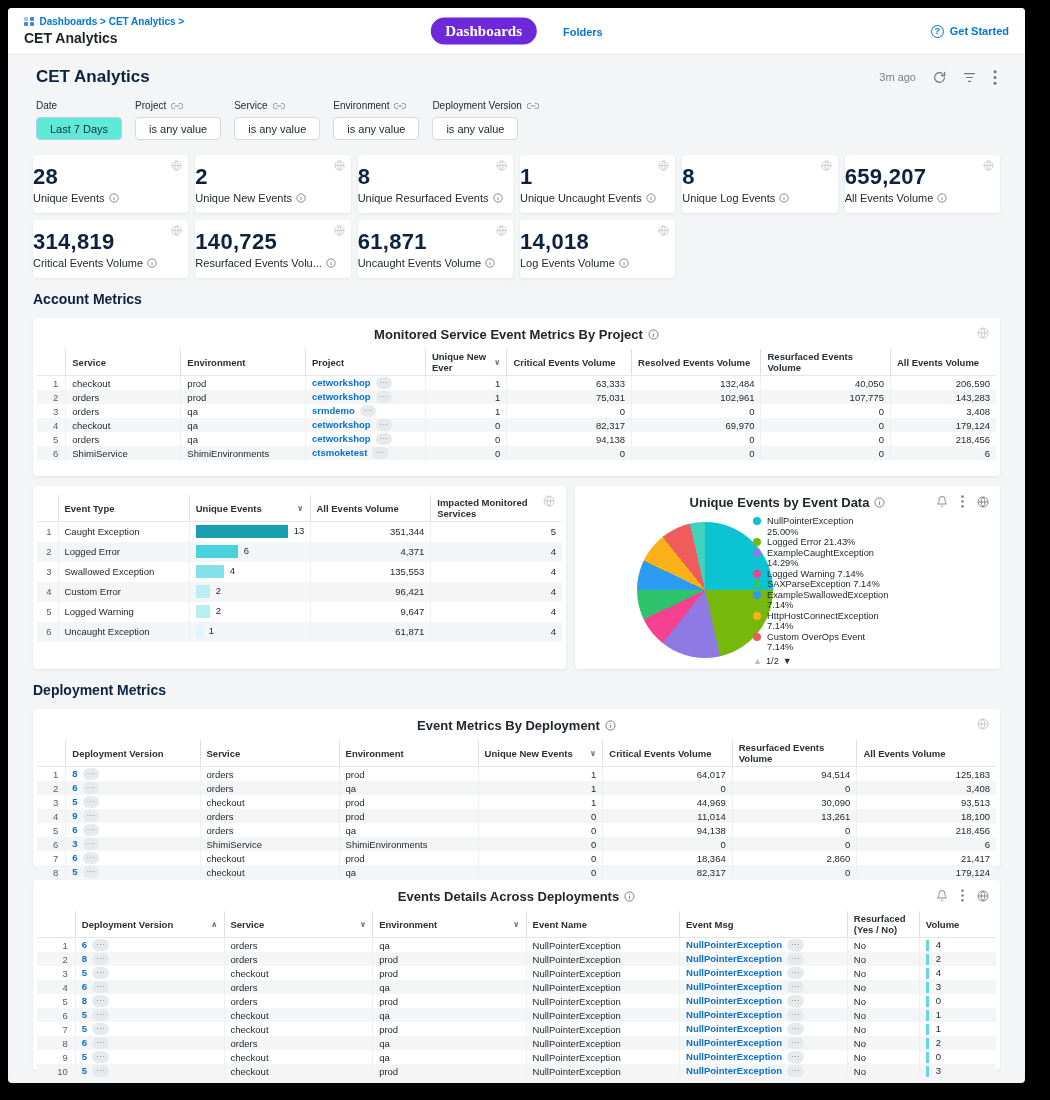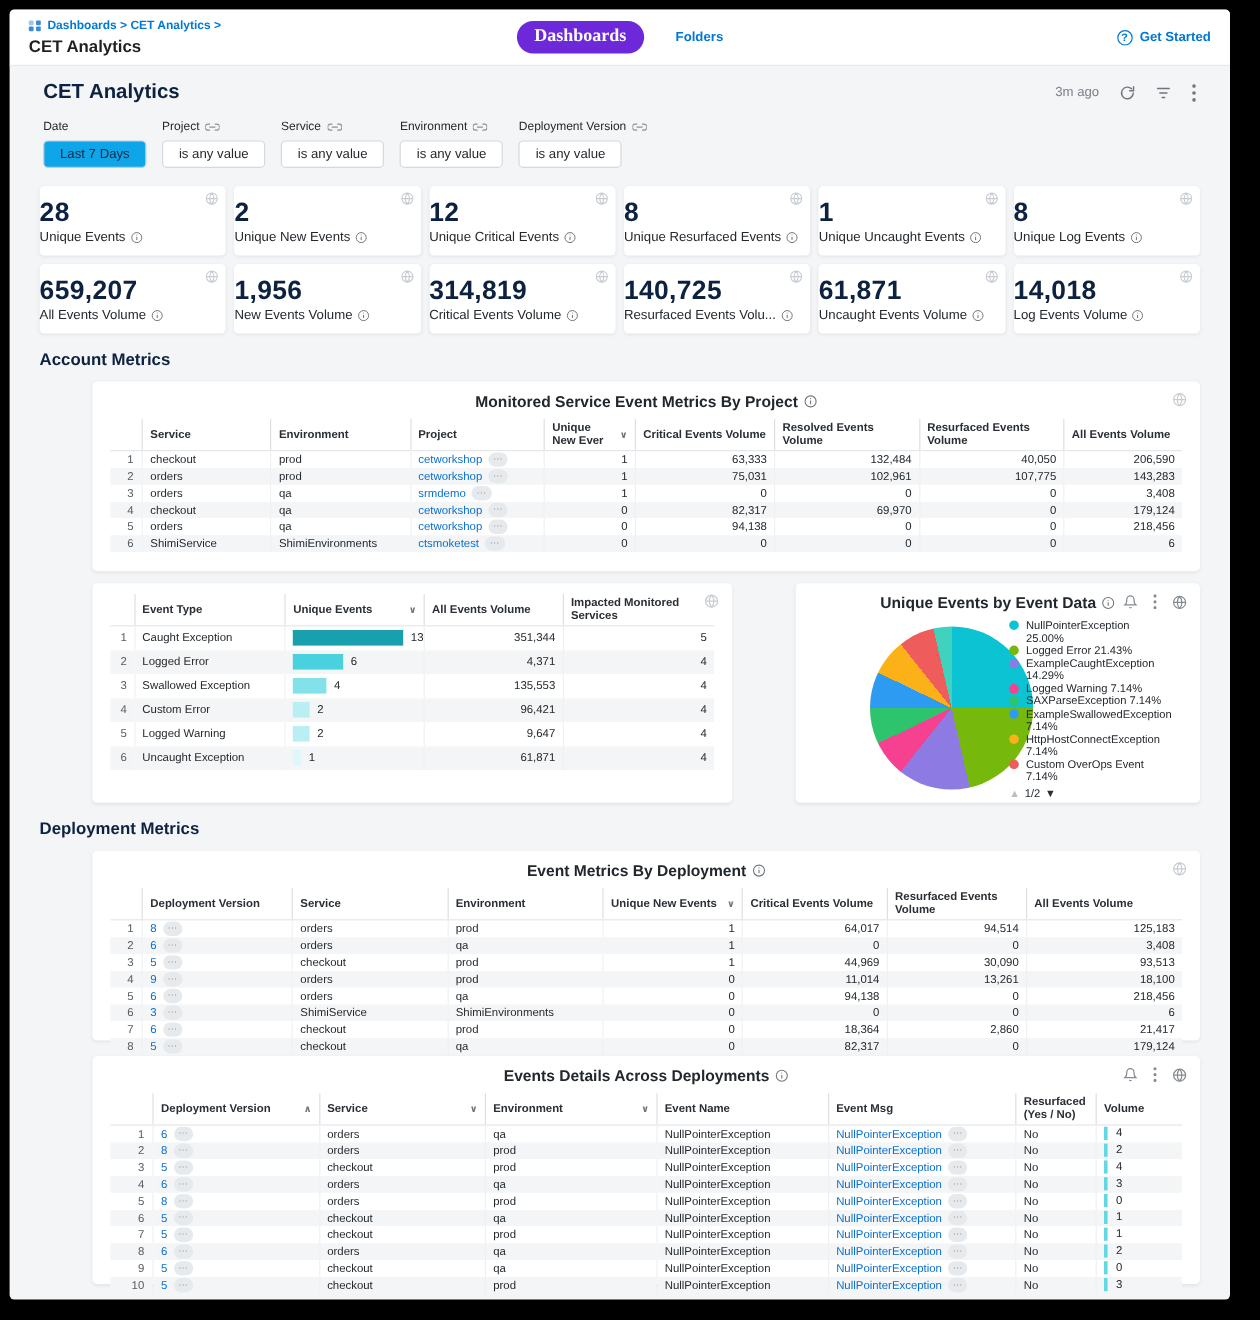--- a/index.html
+++ b/index.html
@@ -26,43 +26,43 @@
   .panel-head { display:flex; align-items:center; justify-content:space-between; padding:2px 3px 0; }
   .panel-title { font-size:17px; font-weight:600; color:#0e2240; }
   .panel-actions { display:flex; align-items:center; gap:17px; }
   .updated { font-size:11px; color:#7b8289; }
   .icon-btn { display:inline-flex; align-items:center; cursor:pointer; }
 
   
   .filters { display:flex; gap:13px; margin-top:13px; padding-left:3px; }
   .flabel { display:flex; align-items:center; gap:5px; font-size:10px; color:#24292e; }
   .fbtn { margin-top:6px; height:23px; border:1px solid #d5d8dd; background:#fff; border-radius:4px; padding:0 13px; font-size:11px; color:#24292e; font-weight:500; font-family:inherit; cursor:pointer; display:block; }
-  .fbtn.active { background:#0ea5e9; border-color:#b9cfe9; color:#122a47; }
+  .fbtn.active { background:#5eead4; border-color:#b9cfe9; color:#122a47; }
 
   
   .cards { margin-top:15px; display:grid; grid-template-columns:repeat(6,1fr); gap:7px; }
   .mcard { position:relative; height:58px; background:#fff; border-radius:4px; box-shadow:0 1px 3px rgba(40,41,61,.08); display:flex; flex-direction:column; align-items:flex-start; justify-content:center; gap:2px; }
   .mval { font-size:22px; font-weight:600; color:#0d2240; letter-spacing:.3px; }
   .mlab { font-size:11px; color:#24292e; display:flex; align-items:center; gap:4px; white-space:nowrap; }
   .card-globe { position:absolute; top:5px; right:6px; }
 
   .sec-head { font-size:14px; font-weight:bold; color:#0d2240; margin:13px 0 11px; }
 
   
-  .card { position:relative; background:#fff; border-radius:4px; box-shadow:0 1px 3px rgba(40,41,61,.08); padding:9px 15px 0;margin-left:44px; }
+  .card { position:relative; background:#fff; border-radius:4px; box-shadow:0 1px 3px rgba(40,41,61,.08); padding:9px 4px 0; }
   .card-title { display:flex; justify-content:center; align-items:center; gap:5px; font-size:13px; font-weight:600; color:#22272d; margin-bottom:7px; }
   .card-icons { position:absolute; top:9px; right:11px; display:flex; align-items:center; gap:13px; }
   table { width:100%; border-collapse:collapse; table-layout:fixed; font-size:9.5px; color:#24292e; }
   th { text-align:left; font-weight:bold; color:#2a2f35; padding:2px 6px; height:15px; border-left:1px solid #dcdfe3; border-bottom:1px solid #e4e6e9; white-space:pre-line; vertical-align:middle; cursor:pointer; }
   th.idx { border-left:none; }
   td { padding:1px 6px; height:13px; border-left:1px solid #eef0f2; white-space:nowrap; overflow:hidden; }
   td.idx { border-left:none; text-align:right; color:#565d64; padding-right:7px; }
   tbody tr:nth-child(even) { background:#f4f5f6; }
   .r { text-align:right; }
-  td a { color:#0a6fd0; text-decoration:none; font-weight:400; cursor:pointer; }
+  td a { color:#0a6fd0; text-decoration:none; font-weight:700; cursor:pointer; }
   .pill { display:inline-block; background:#e7eaec; border-radius:6px; color:#8d959d; font-size:8px; line-height:9px; padding:1px 4px 2px; margin-left:5px; vertical-align:1px; letter-spacing:.5px; cursor:pointer; }
   .hcell { display:flex; justify-content:space-between; align-items:center; width:100%; }
   .sort { color:#6f767e; font-size:8px; margin-left:6px; }
   .tall td { height:20px; padding:2px 6px; }
   .hbar { display:inline-block; height:13px; vertical-align:middle; margin-right:6px; }
   .vbar { display:inline-block; width:3px; height:11px; background:#62d8e5; margin-right:7px; vertical-align:middle; }
 
   .row2 { display:flex; gap:9px; margin-top:10px; }
 
   
@@ -224,118 +224,80 @@
             </span>
           </div>
         </div>
         <div class="mcard">
           <span class="card-globe icon-btn">
             <svg width="11" height="11" viewBox="0 0 24 24" fill="none" stroke="#c7ccd2" stroke-width="2">
               <circle cx="12" cy="12" r="10"></circle>
               <path d="M2 12h20M12 2a15 15 0 0 1 0 20M12 2a15 15 0 0 0 0 20"></path>
             </svg>
           </span>
-          <div class="mval">12</div>
+          <div class="mval">8</div>
           <div class="mlab">
-            <span>Unique Critical Events</span>
+            <span>Unique Resurfaced Events</span>
             <span class="icon-btn">
               <svg width="10" height="10" viewBox="0 0 24 24" fill="none" stroke="#6f767e" stroke-width="2">
                 <circle cx="12" cy="12" r="10"></circle>
                 <line x1="12" y1="10.5" x2="12" y2="17"></line>
                 <circle cx="12" cy="7" r="1" fill="#6f767e" stroke="none"></circle>
               </svg>
             </span>
           </div>
         </div>
         <div class="mcard">
           <span class="card-globe icon-btn">
             <svg width="11" height="11" viewBox="0 0 24 24" fill="none" stroke="#c7ccd2" stroke-width="2">
               <circle cx="12" cy="12" r="10"></circle>
               <path d="M2 12h20M12 2a15 15 0 0 1 0 20M12 2a15 15 0 0 0 0 20"></path>
             </svg>
           </span>
-          <div class="mval">8</div>
+          <div class="mval">1</div>
           <div class="mlab">
-            <span>Unique Resurfaced Events</span>
+            <span>Unique Uncaught Events</span>
             <span class="icon-btn">
               <svg width="10" height="10" viewBox="0 0 24 24" fill="none" stroke="#6f767e" stroke-width="2">
                 <circle cx="12" cy="12" r="10"></circle>
                 <line x1="12" y1="10.5" x2="12" y2="17"></line>
                 <circle cx="12" cy="7" r="1" fill="#6f767e" stroke="none"></circle>
               </svg>
             </span>
           </div>
         </div>
         <div class="mcard">
           <span class="card-globe icon-btn">
             <svg width="11" height="11" viewBox="0 0 24 24" fill="none" stroke="#c7ccd2" stroke-width="2">
               <circle cx="12" cy="12" r="10"></circle>
               <path d="M2 12h20M12 2a15 15 0 0 1 0 20M12 2a15 15 0 0 0 0 20"></path>
             </svg>
           </span>
-          <div class="mval">1</div>
+          <div class="mval">8</div>
           <div class="mlab">
-            <span>Unique Uncaught Events</span>
+            <span>Unique Log Events</span>
             <span class="icon-btn">
               <svg width="10" height="10" viewBox="0 0 24 24" fill="none" stroke="#6f767e" stroke-width="2">
                 <circle cx="12" cy="12" r="10"></circle>
                 <line x1="12" y1="10.5" x2="12" y2="17"></line>
                 <circle cx="12" cy="7" r="1" fill="#6f767e" stroke="none"></circle>
               </svg>
             </span>
           </div>
         </div>
         <div class="mcard">
           <span class="card-globe icon-btn">
             <svg width="11" height="11" viewBox="0 0 24 24" fill="none" stroke="#c7ccd2" stroke-width="2">
               <circle cx="12" cy="12" r="10"></circle>
               <path d="M2 12h20M12 2a15 15 0 0 1 0 20M12 2a15 15 0 0 0 0 20"></path>
             </svg>
           </span>
-          <div class="mval">8</div>
-          <div class="mlab">
-            <span>Unique Log Events</span>
-            <span class="icon-btn">
-              <svg width="10" height="10" viewBox="0 0 24 24" fill="none" stroke="#6f767e" stroke-width="2">
-                <circle cx="12" cy="12" r="10"></circle>
-                <line x1="12" y1="10.5" x2="12" y2="17"></line>
-                <circle cx="12" cy="7" r="1" fill="#6f767e" stroke="none"></circle>
-              </svg>
-            </span>
-          </div>
-        </div>
-        <div class="mcard">
-          <span class="card-globe icon-btn">
-            <svg width="11" height="11" viewBox="0 0 24 24" fill="none" stroke="#c7ccd2" stroke-width="2">
-              <circle cx="12" cy="12" r="10"></circle>
-              <path d="M2 12h20M12 2a15 15 0 0 1 0 20M12 2a15 15 0 0 0 0 20"></path>
-            </svg>
-          </span>
           <div class="mval">659,207</div>
           <div class="mlab">
             <span>All Events Volume</span>
-            <span class="icon-btn">
-              <svg width="10" height="10" viewBox="0 0 24 24" fill="none" stroke="#6f767e" stroke-width="2">
-                <circle cx="12" cy="12" r="10"></circle>
-                <line x1="12" y1="10.5" x2="12" y2="17"></line>
-                <circle cx="12" cy="7" r="1" fill="#6f767e" stroke="none"></circle>
-              </svg>
-            </span>
-          </div>
-        </div>
-        <div class="mcard">
-          <span class="card-globe icon-btn">
-            <svg width="11" height="11" viewBox="0 0 24 24" fill="none" stroke="#c7ccd2" stroke-width="2">
-              <circle cx="12" cy="12" r="10"></circle>
-              <path d="M2 12h20M12 2a15 15 0 0 1 0 20M12 2a15 15 0 0 0 0 20"></path>
-            </svg>
-          </span>
-          <div class="mval">1,956</div>
-          <div class="mlab">
-            <span>New Events Volume</span>
             <span class="icon-btn">
               <svg width="10" height="10" viewBox="0 0 24 24" fill="none" stroke="#6f767e" stroke-width="2">
                 <circle cx="12" cy="12" r="10"></circle>
                 <line x1="12" y1="10.5" x2="12" y2="17"></line>
                 <circle cx="12" cy="7" r="1" fill="#6f767e" stroke="none"></circle>
               </svg>
             </span>
           </div>
         </div>
         <div class="mcard">

